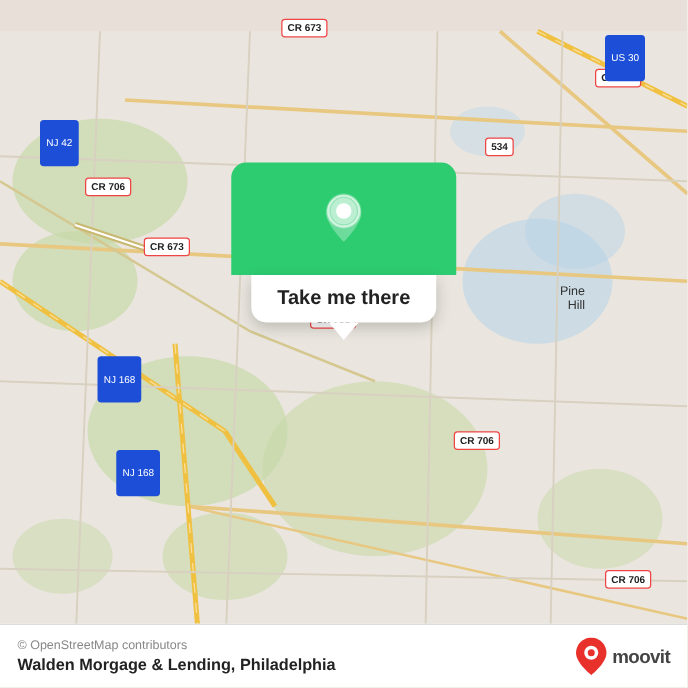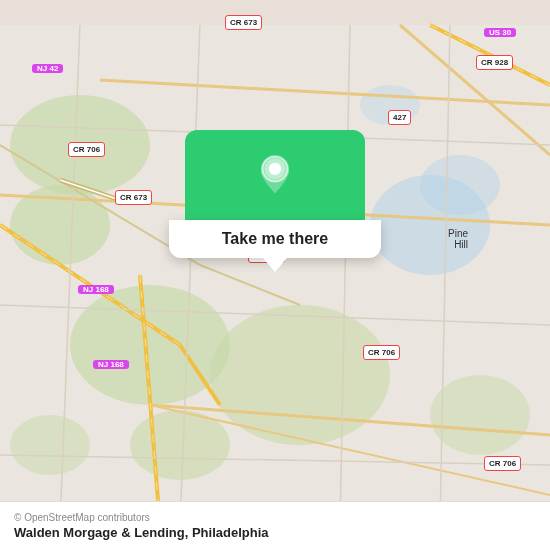--- a/index.html
+++ b/index.html
@@ -94,21 +94,21 @@
     }
 
     #popup-pin-icon {
       width: 44px;
       height: 44px;
     }
 
     #popup-white-bottom {
       background: white;
       border-radius: 0 0 12px 12px;
-      width: 212px;
+      width: 148px;
       padding: 10px 0;
       display: flex;
       align-items: center;
       justify-content: center;
       box-shadow: 0 4px 12px rgba(0,0,0,0.2);
     }
 
     #popup-label {
       font-size: 16px;
       font-weight: 600;
@@ -132,25 +132,25 @@
       font-size: 8px;
       font-weight: bold;
       padding: 2px 4px;
       border-radius: 3px;
       border: 1px solid #ef4444;
       white-space: nowrap;
     }
 
     .road-shield-green {
       position: absolute;
-      background: #d946ef;
+      background: #1d4ed8;
       color: white;
       font-size: 8px;
-      font-weight: bold;
-      padding: 0 5px;
+      font-weight: normal;
+      padding: 14px 5px;
       border-radius: 3px;
       white-space: nowrap;
     }
 
     .place-label {
       position: absolute;
       font-size: 9px;
       color: #444;
       font-weight: 500;
       white-space: nowrap;
@@ -203,23 +203,23 @@
     <line x1="350" y1="0" x2="340" y2="500" stroke="#d8d0c0" stroke-width="1.5"></line>
     <line x1="0" y1="100" x2="550" y2="120" stroke="#d8d0c0" stroke-width="1.5"></line>
     <line x1="0" y1="280" x2="550" y2="300" stroke="#d8d0c0" stroke-width="1.5"></line>
     <line x1="0" y1="430" x2="550" y2="440" stroke="#d8d0c0" stroke-width="1.5"></line>
     <line x1="450" y1="0" x2="440" y2="500" stroke="#d8d0c0" stroke-width="1.5"></line>
 
     <line x1="60" y1="155" x2="120" y2="175" stroke="#c8b870" stroke-width="5"></line>
     <line x1="60" y1="155" x2="120" y2="175" stroke="white" stroke-width="1.5"></line>
   </svg>
 
-  <div class="road-shield-green" style="top:64px;left:32px">NJ 42</div>
+  <div class="road-shield-green" style="top:96px;left:32px">NJ 42</div>
   <div class="road-shield-white" style="top:15px;left:225px">CR 673</div>
-  <div class="road-shield-white" style="top:110px;left:388px">427</div>
+  <div class="road-shield-white" style="top:110px;left:388px">534</div>
   <div class="road-shield-white" style="top:55px;left:476px">CR 928</div>
   <div class="road-shield-green" style="top:28px;left:484px">US 30</div>
   <div class="road-shield-white" style="top:142px;left:68px">CR 706</div>
   <div class="road-shield-white" style="top:190px;left:115px">CR 673</div>
   <div class="road-shield-white" style="top:248px;left:248px">CR 706</div>
   <div class="road-shield-white" style="top:345px;left:363px">CR 706</div>
   <div class="road-shield-white" style="top:456px;left:484px">CR 706</div>
   <div class="road-shield-green" style="top:285px;left:78px">NJ 168</div>
   <div class="road-shield-green" style="top:360px;left:93px">NJ 168</div>
   <div class="place-label" style="top:228px;left:448px;font-size:10px;color:#333;text-align:right">Pine<br>Hill</div>
@@ -240,15 +240,24 @@
       <span id="popup-label">Take me there</span>
     </div>
     <div id="popup-triangle"></div>
   </div>
 
   <div id="bottom-bar">
     <div id="bottom-left">
       <span id="copyright-text">© OpenStreetMap contributors</span>
       <span id="location-name">Walden Morgage &amp; Lending, Philadelphia</span>
     </div>
+    <div id="moovit-logo">
+
+      <svg width="26" height="30" viewBox="0 0 26 32" xmlns="http://www.w3.org/2000/svg">
+        <path d="M13 0 C6 0 0 6 0 13 C0 22 13 32 13 32 C13 32 26 22 26 13 C26 6 20 0 13 0Z" fill="#e8312a"></path>
+        <circle cx="13" cy="13" r="6" fill="white"></circle>
+        <circle cx="13" cy="13" r="3" fill="#e8312a"></circle>
+      </svg>
+      <span id="moovit-label">moovit</span>
+    </div>
   </div>
 
 </div>
 
 </body></html>

